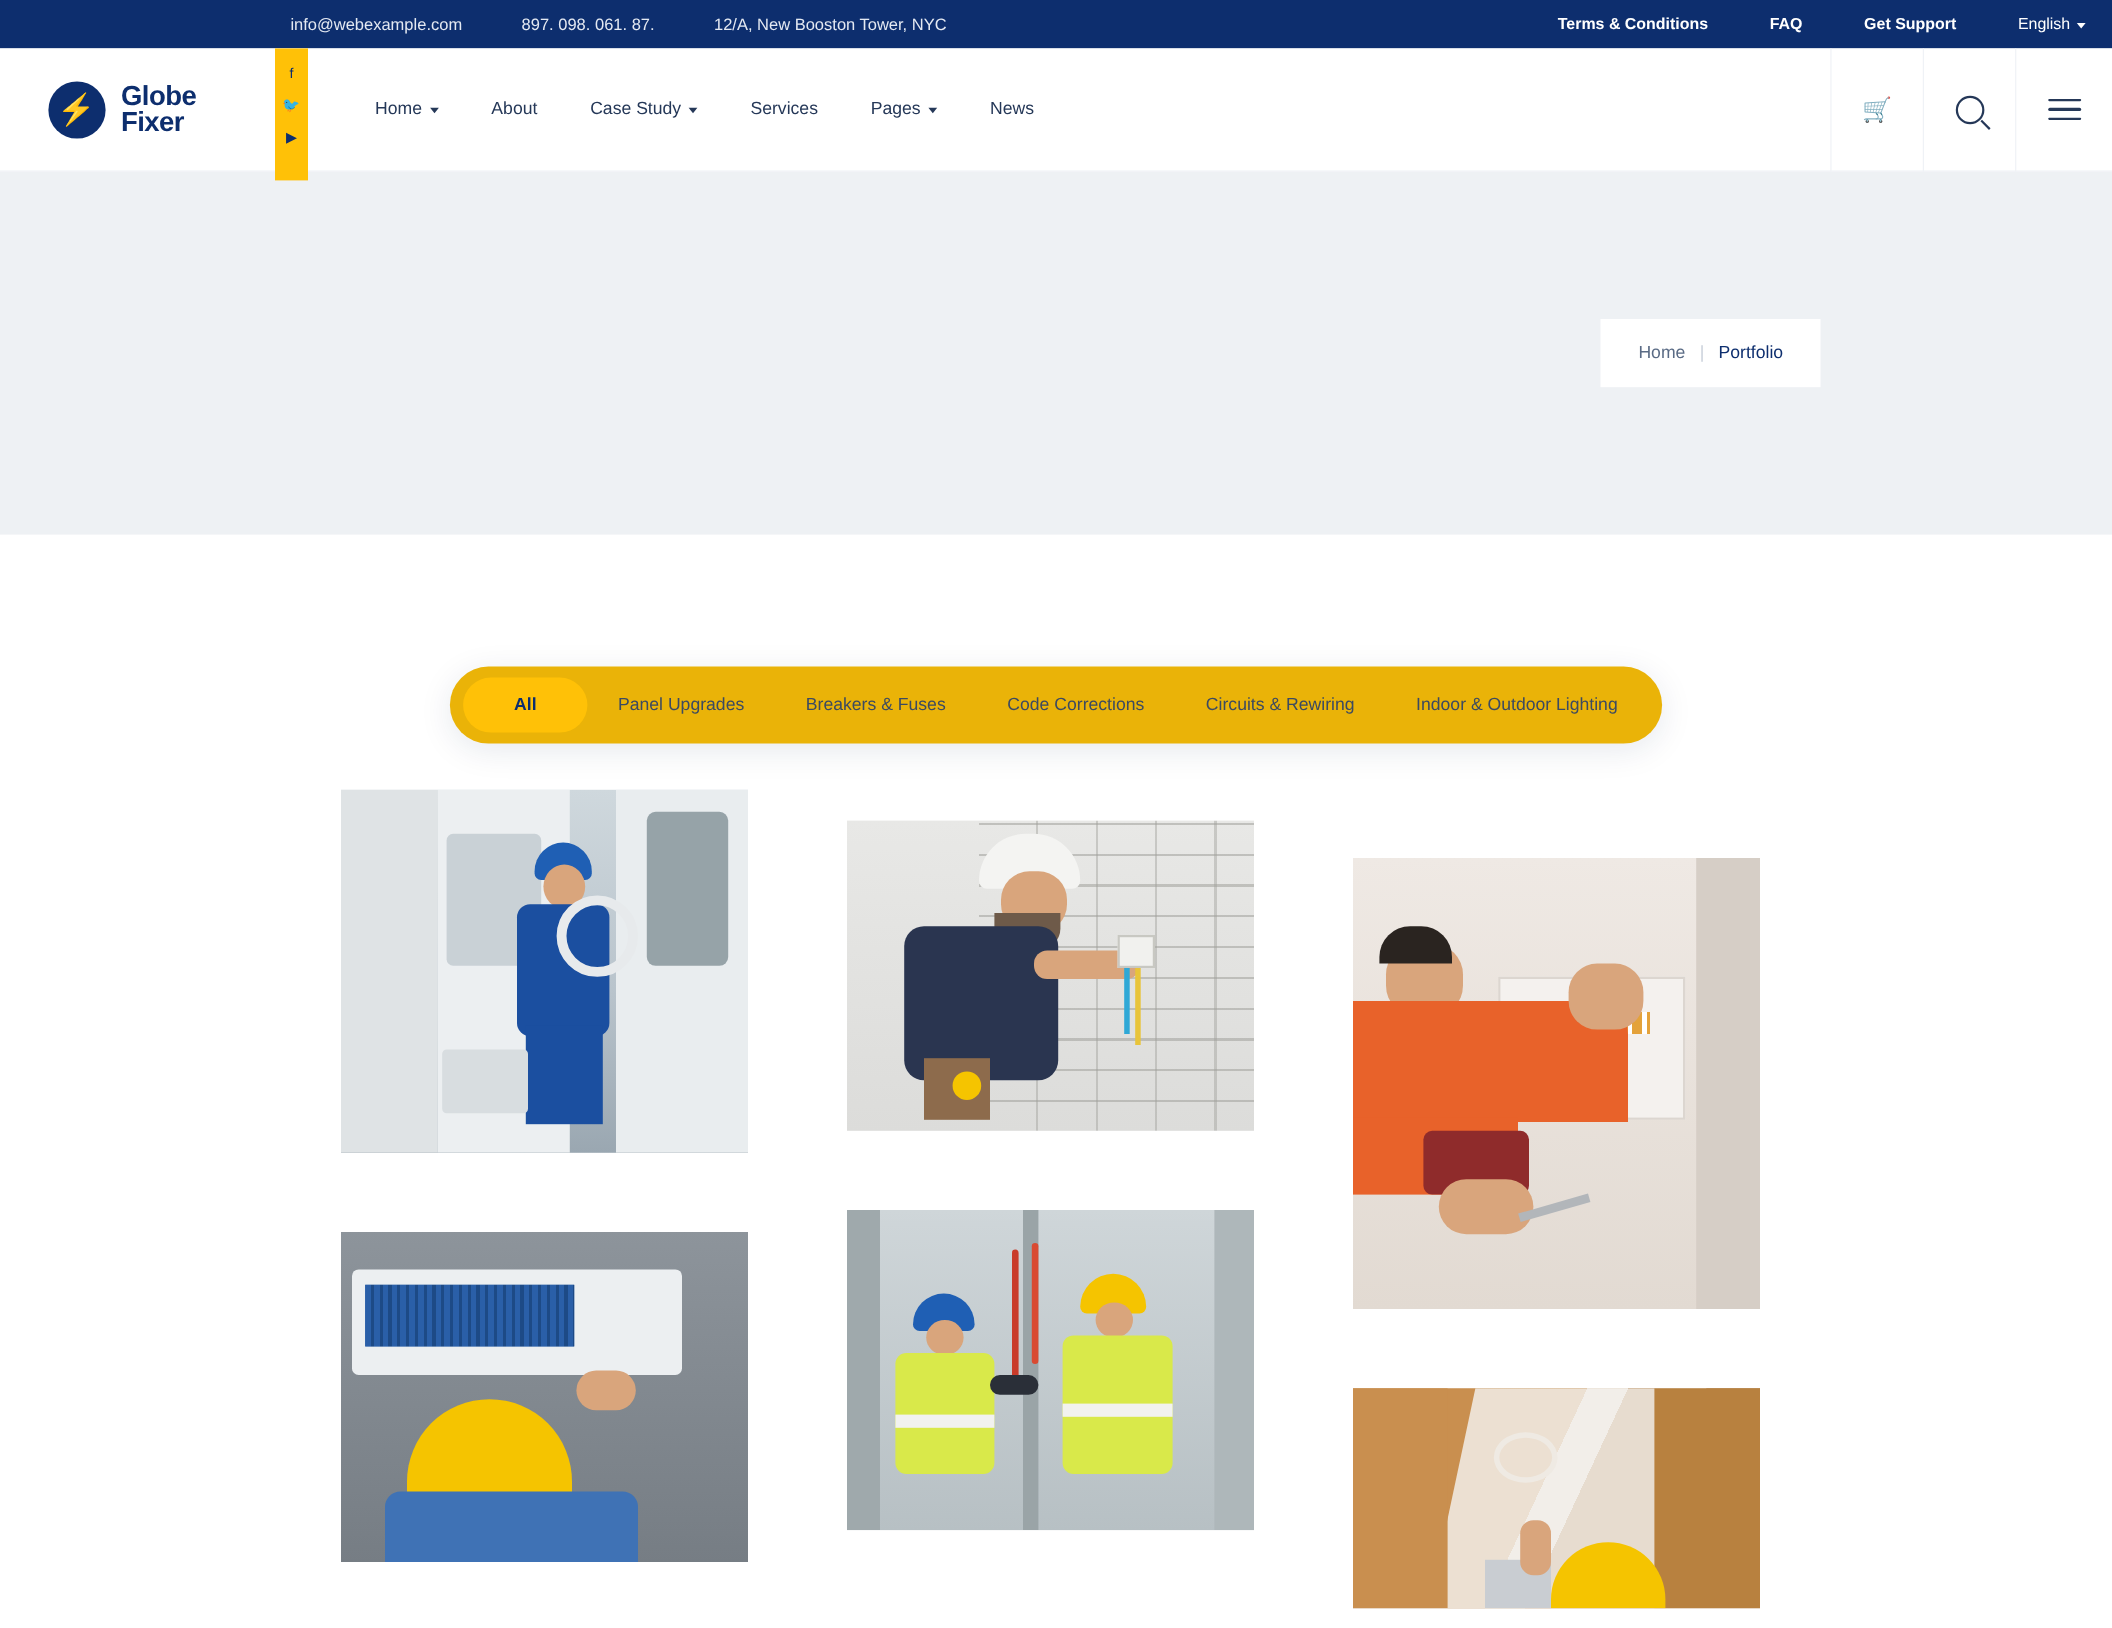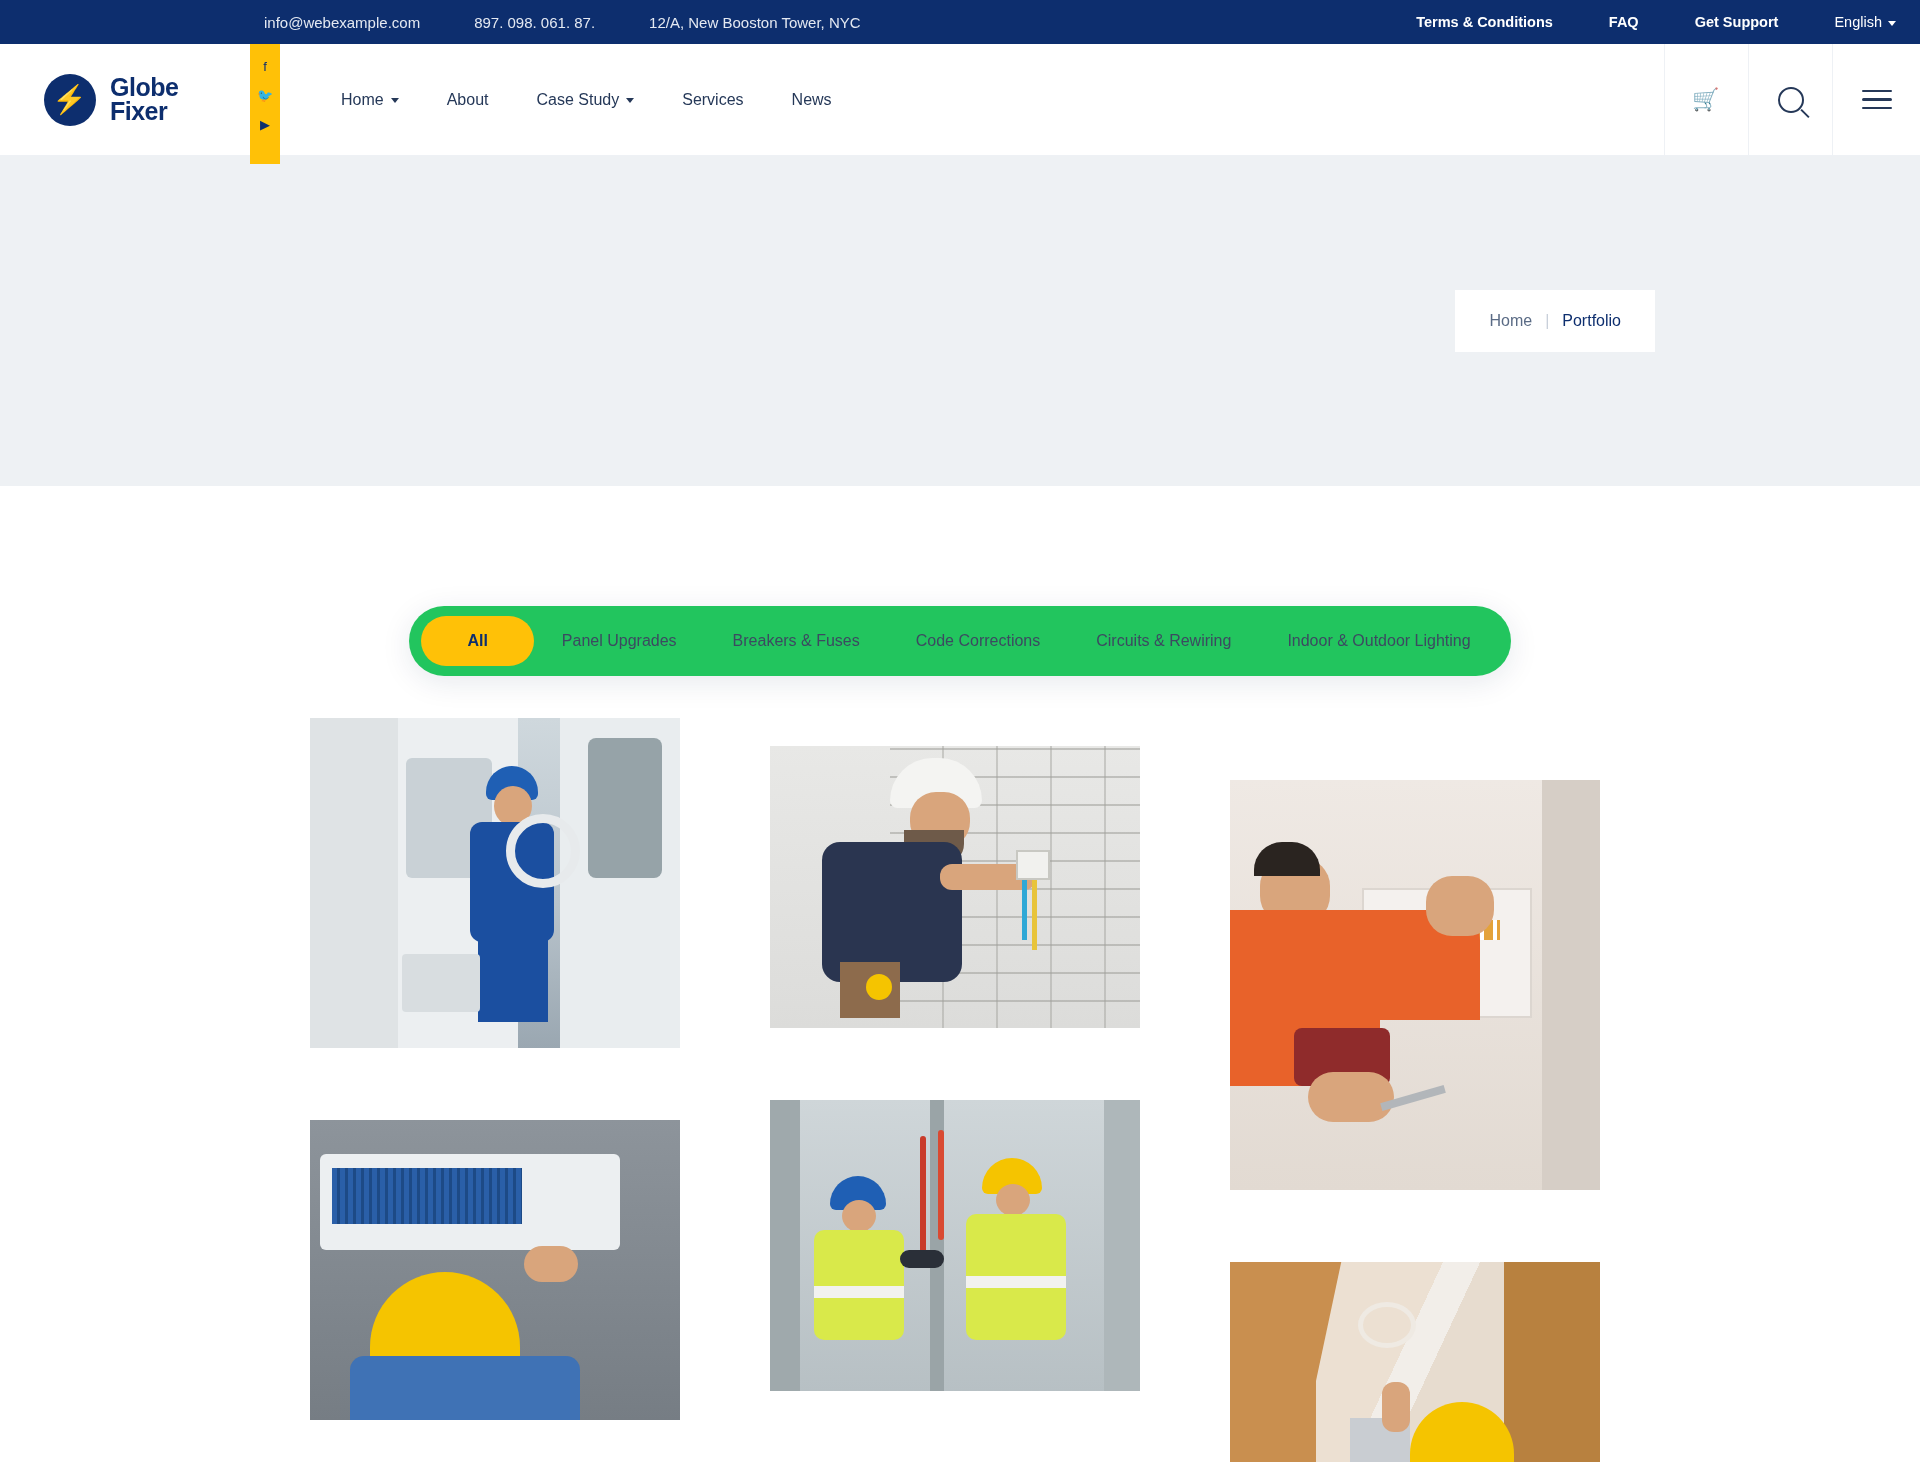--- a/index.html
+++ b/index.html
@@ -124,21 +124,21 @@
     display: flex; align-items: center; gap: 13px;
     font-size: 16px;
   }
   .breadcrumb .bc-home { color: #5a6b85; cursor: pointer; }
   .breadcrumb .bc-sep { color: #c9d0da; }
   .breadcrumb .bc-current { color: #0d2e6e; font-weight: normal; }
 
   
   .filter-wrap { display: flex; justify-content: center; margin-top: 120px; }
   .filter-bar {
-    background: #22c55e;
+    background: #eab308;
     border-radius: 40px;
     box-shadow: 0 6px 30px rgba(18,38,80,0.10);
     display: flex; align-items: center;
     padding: 10px 12px;
     gap: 0;
   }
   .filter-item {
     font-size: 16px; color: #3c4a61; padding: 16px 28px; border-radius: 30px; cursor: pointer; white-space: nowrap;
   }
   .filter-item.active { background: #ffc107; color: #0d2e6e; font-weight: 600; padding: 16px 46px; }
@@ -235,20 +235,24 @@
     </div>
     <div class="nav-item">
       <span>About</span>
     </div>
     <div class="nav-item">
       <span>Case Study</span>
       <i class="caret"></i>
     </div>
     <div class="nav-item">
       <span>Services</span>
+    </div>
+    <div class="nav-item">
+      <span>Pages</span>
+      <i class="caret"></i>
     </div>
     <div class="nav-item">
       <span>News</span>
     </div>
   </nav>
 
   <div class="header-actions">
     <div class="hdr-btn">
       <span class="cart-icon">🛒</span>
     </div>

